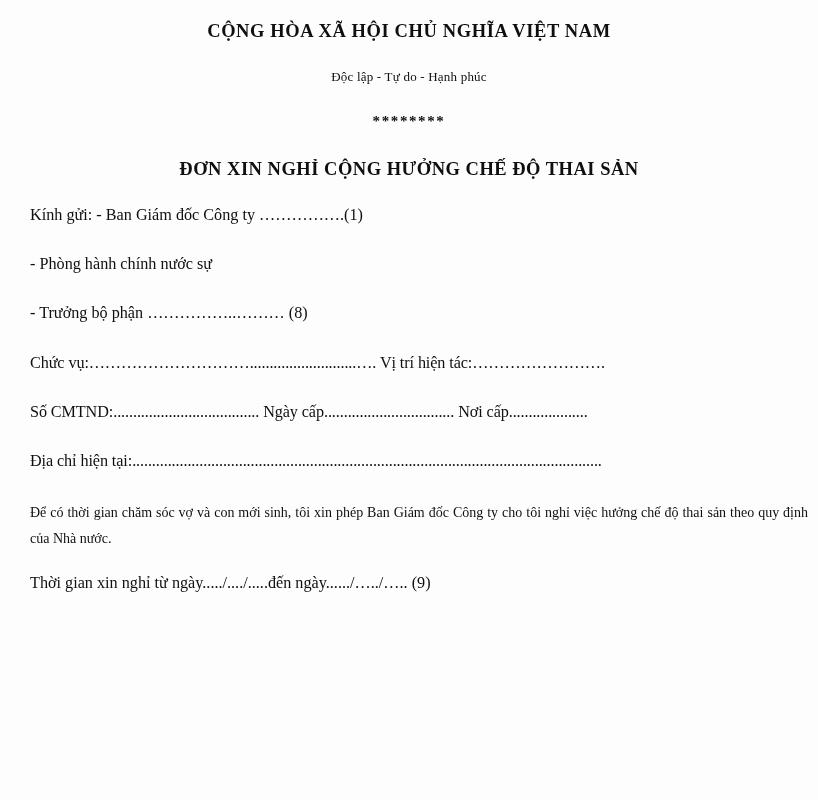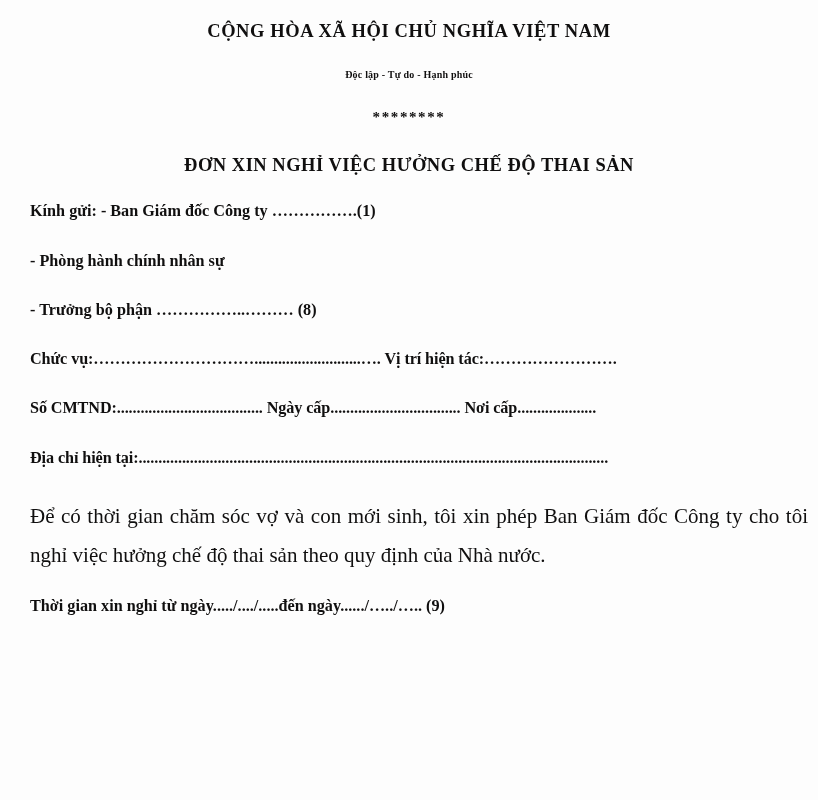--- a/index.html
+++ b/index.html
@@ -28,22 +28,22 @@
     text-align: center;
   }
   .national-title {
     font-size: 18.5px;
     font-weight: bold;
     letter-spacing: 0.6px;
     padding-top: 20px;
     line-height: 1.2;
   }
   .motto {
-    font-size: 10px;
-    font-weight: bold;
+    font-size: 13px;
+    font-weight: normal;
     letter-spacing: 0.2px;
     padding-top: 27px;
     line-height: 1.2;
   }
   .stars {
     font-size: 15px;
     font-weight: bold;
     letter-spacing: 1.6px;
     padding-top: 27px;
     line-height: 1.2;
@@ -59,27 +59,26 @@
   
   .doc-body {
     padding: 0 8px 0 30px;
     margin-top: 25px;
   }
   .line {
     font-size: 16.2px;
     line-height: 1.25;
     margin: 0 0 29px 0;
     white-space: pre-wrap;
-    font-weight: bold;
   }
   .line.dense {
     letter-spacing: -0.1px;
   }
   .para {
-    font-size: 21px;
+    font-size: 14px;
     line-height: 1.85;
     margin: 0 0 21px 0;
     text-align: justify;
     text-justify: inter-word;
     padding-right: 2px;
   }
   .para.last {
     margin-bottom: 0;
     white-space: nowrap;
   }
@@ -87,28 +86,28 @@
 </style>
 </head>
 <body>
 
 <div class="page">
 
   <div class="doc-header">
     <div class="national-title">CỘNG HÒA XÃ HỘI CHỦ NGHĨA VIỆT NAM</div>
     <div class="motto">Độc lập - Tự do - Hạnh phúc</div>
     <div class="stars">********</div>
-    <div class="doc-title">ĐƠN XIN NGHỈ VIỆC HƯỞNG CHẾ ĐỘ THAI SẢN</div>
+    <div class="doc-title">ĐƠN XIN NGHỈ CỘNG HƯỞNG CHẾ ĐỘ THAI SẢN</div>
   </div>
 
   <div class="doc-body">
 
     <p class="line">Kính gửi: - Ban Giám đốc Công ty …………….(1)</p>
 
-    <p class="line">- Phòng hành chính nhân sự</p>
+    <p class="line">- Phòng hành chính nước sự</p>
 
     <p class="line">- Trưởng bộ phận ……………..……… (8)</p>
 
 
     <p class="line dense">Chức vụ:…………………………...........................…. Vị trí hiện tác:…………………….</p>
 
     <p class="line dense">Số CMTND:..................................... Ngày cấp................................. Nơi cấp....................</p>
 
     <p class="line dense">Địa chỉ hiện tại:.......................................................................................................................</p>
 

